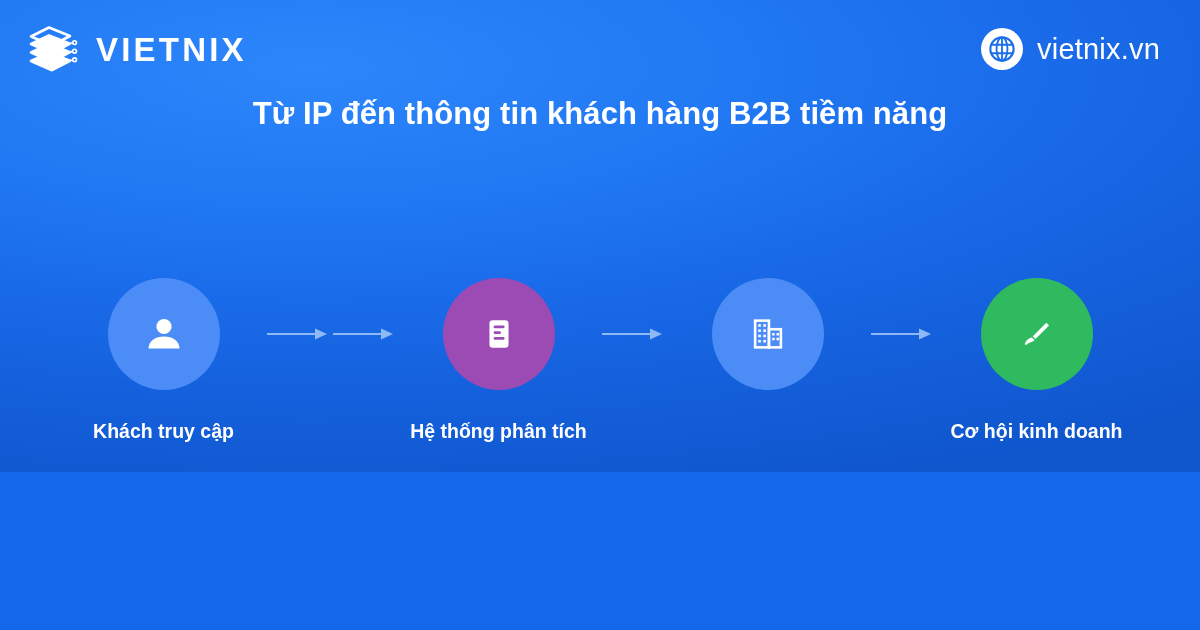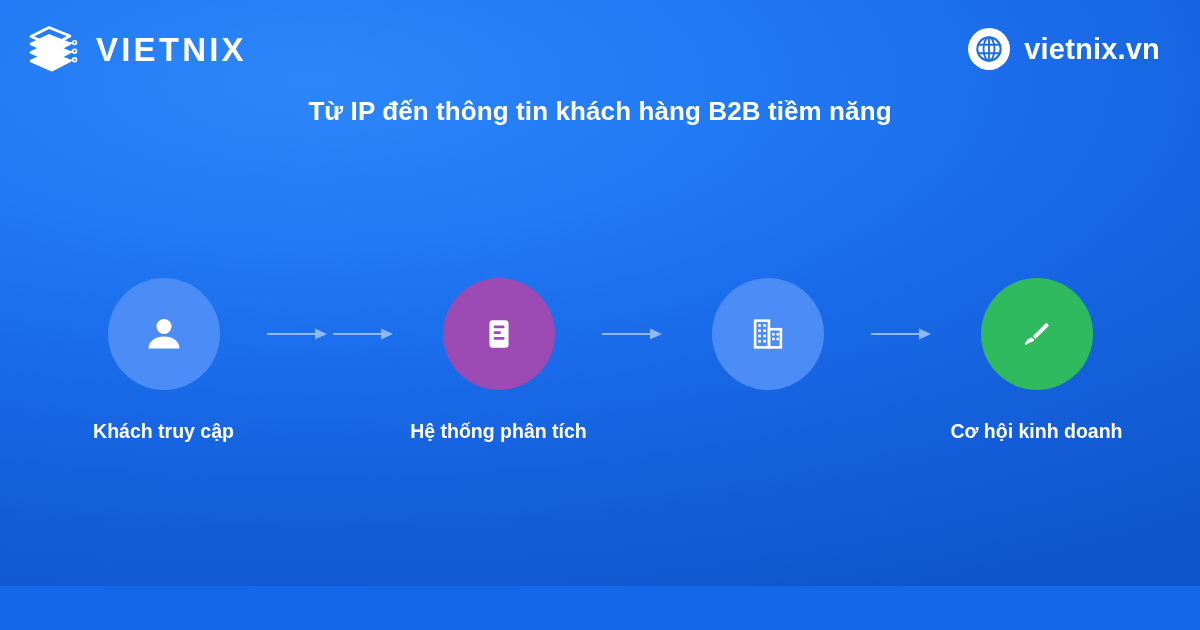--- a/index.html
+++ b/index.html
@@ -11,21 +11,21 @@
     width: 1200px;
     height: 630px;
     overflow: hidden;
     font-family: "Liberation Sans", "DejaVu Sans", sans-serif;
     background: #1268e8;
   }
 
   .poster {
     position: relative;
     width: 1200px;
-    height: 586px;
+    height: 472px;
     box-sizing: border-box;
     background-color: #1468e6;
     background-image:
       radial-gradient(118% 95% at 26% 14%, #2d86fb 0%, #2179f3 30%, #1a6bea 52%, #1561dd 72%, #0f56cd 100%);
     overflow: hidden;
   }
 
   
   .brand {
     position: absolute;
@@ -64,34 +64,34 @@
     background: #ffffff;
     display: flex;
     align-items: center;
     justify-content: center;
     flex: none;
   }
   .site-globe svg { display: block; }
   .site-url {
     color: #ffffff;
     font-size: 29px;
-    font-weight: 700;
+    font-weight: 400;
     line-height: 1;
     letter-spacing: 0.2px;
     white-space: nowrap;
   }
 
   .headline {
     position: absolute;
     left: 0;
     right: 0;
     top: 95px;
     text-align: center;
     color: #ffffff;
-    font-size: 26px;
+    font-size: 31px;
     font-weight: 700;
     letter-spacing: 0.1px;
     line-height: 1.25;
   }
 
   
   .flow {
     position: absolute;
     left: 0;
     right: 0;

